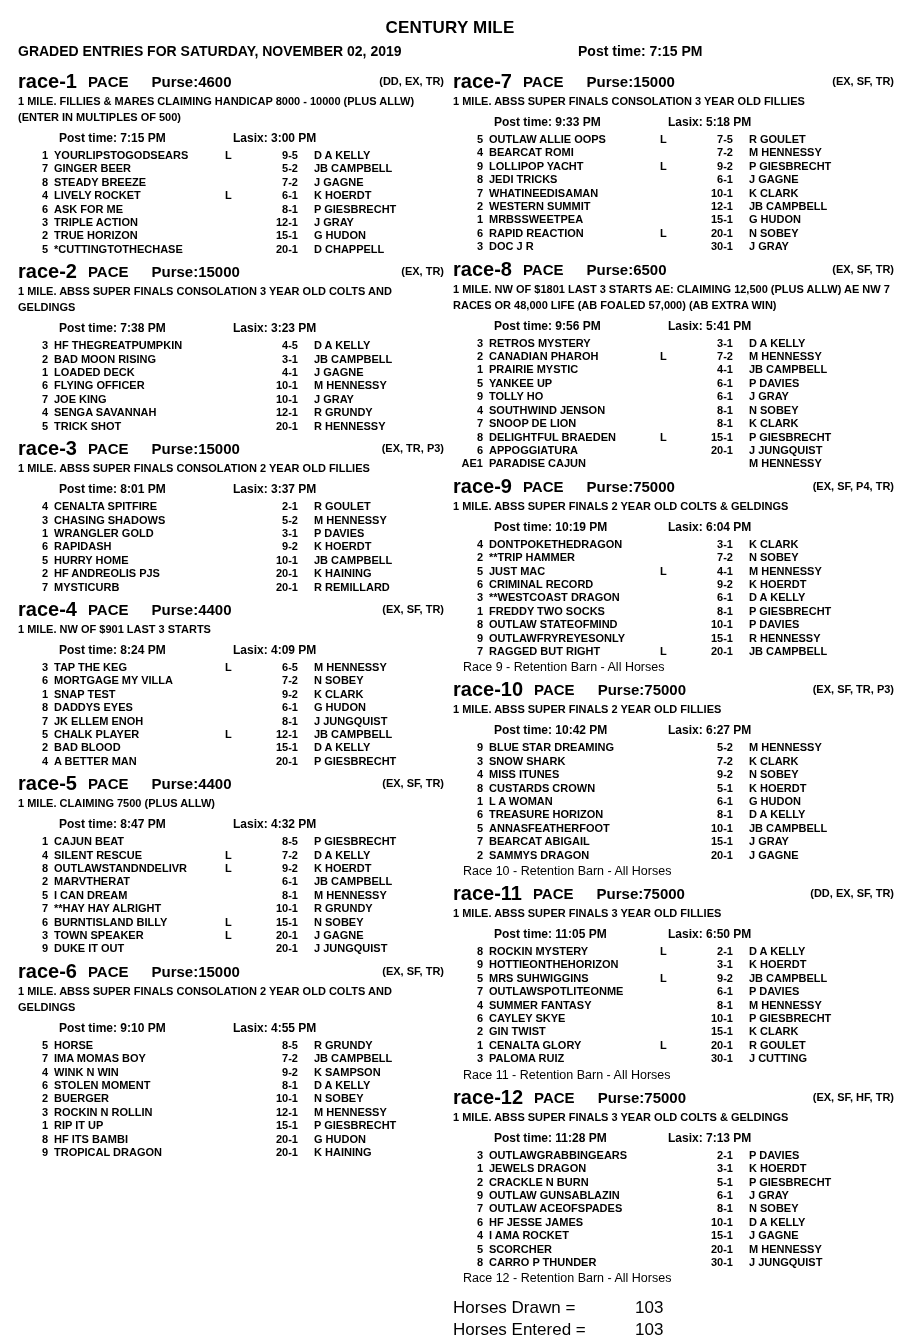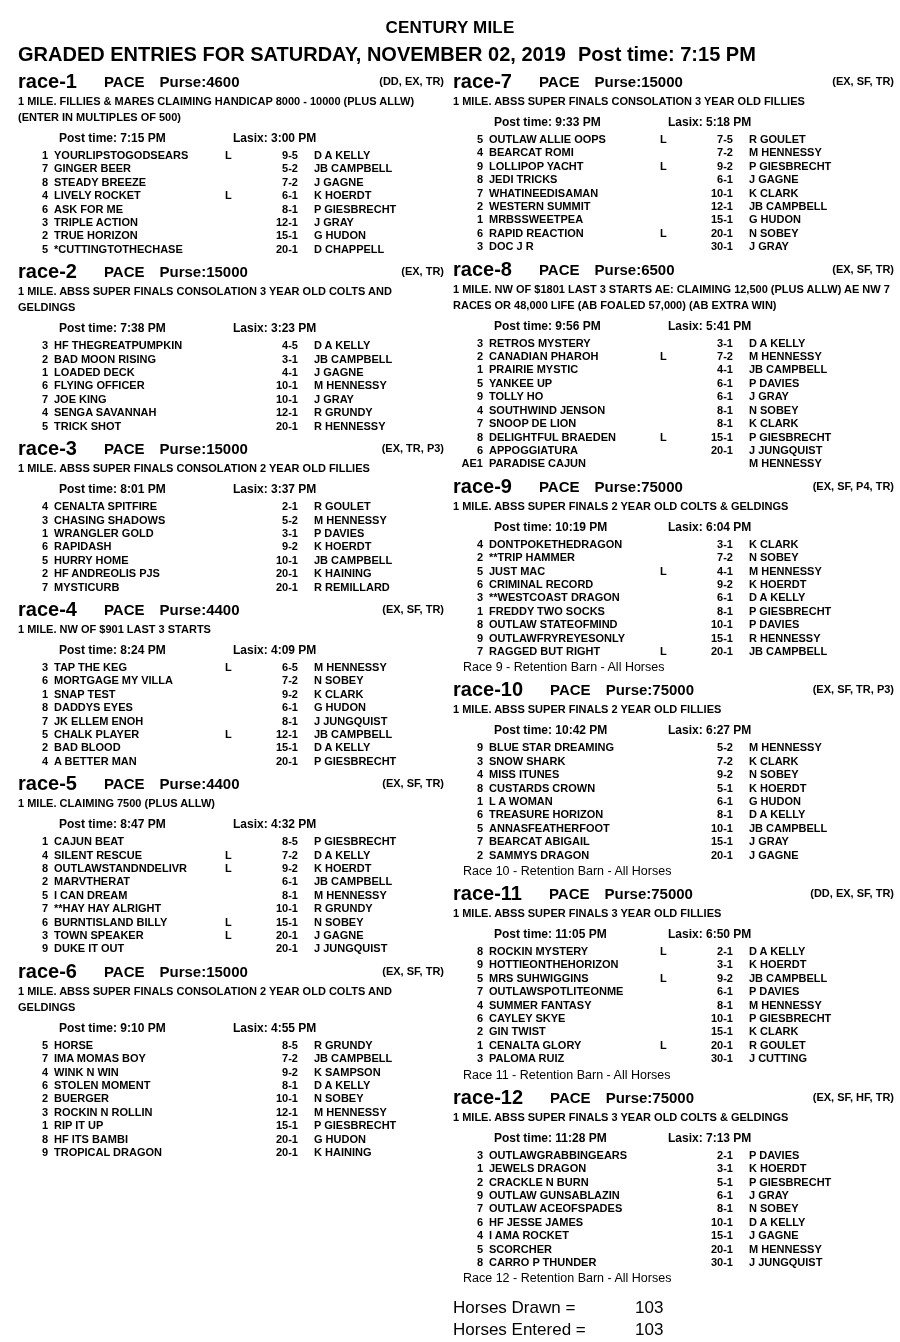--- a/index.html
+++ b/index.html
@@ -4,32 +4,32 @@
 <style>
   html,body{margin:0;padding:0;background:#fff;}
   body{
     width:900px;height:1342px;overflow:hidden;position:relative;
     font-family:"Liberation Sans",sans-serif;color:#000;
     -webkit-font-smoothing:antialiased;
   }
   .page-title{
     text-align:center;font-size:17px;font-weight:bold;padding-top:18px;letter-spacing:.2px;
   }
-  .sub-row{position:relative;height:19px;margin-top:5px;font-weight:bold;font-size:20px;}
+  .sub-row{position:relative;height:19px;margin-top:5px;font-weight:bold;font-size:14px;}
   .subtitle{position:absolute;left:18px;top:0;}
   .post-time{position:absolute;left:578px;top:0;}
   .columns{display:flex;margin-top:9px;align-items:flex-start;}
   .col{width:450px;box-sizing:border-box;}
   .col-left{padding-left:18px;padding-right:6px;}
   .col-right{padding-left:3px;padding-right:6px;}
   .race{margin-bottom:5px;}
   .race-header{display:flex;align-items:flex-start;line-height:21px;}
   .race-name{font-size:20px;font-weight:bold;}
-  .race-gait{font-size:15px;font-weight:bold;margin-left:27px;}
-  .race-purse{font-size:15px;font-weight:bold;margin-left:15px;}
+  .race-gait{font-size:15px;font-weight:bold;margin-left:11px;}
+  .race-purse{font-size:15px;font-weight:bold;margin-left:23px;}
   .race-wagers{font-size:11px;font-weight:bold;margin-left:auto;}
   .race-cond{font-size:11px;font-weight:bold;line-height:16px;margin-top:1px;}
   .race-times{position:relative;height:14px;margin:6px 0 4px;font-size:12px;font-weight:bold;padding-left:41px;}
   .race-lasix{position:absolute;left:215px;top:0;}
   .horse-row{
     display:grid;grid-template-columns:30px 176px 44px 30px 1fr;
     font-size:11px;font-weight:bold;line-height:13.4px;
   }
   .hr-pp{text-align:right;}
   .hr-name{padding-left:6px;white-space:nowrap;}

